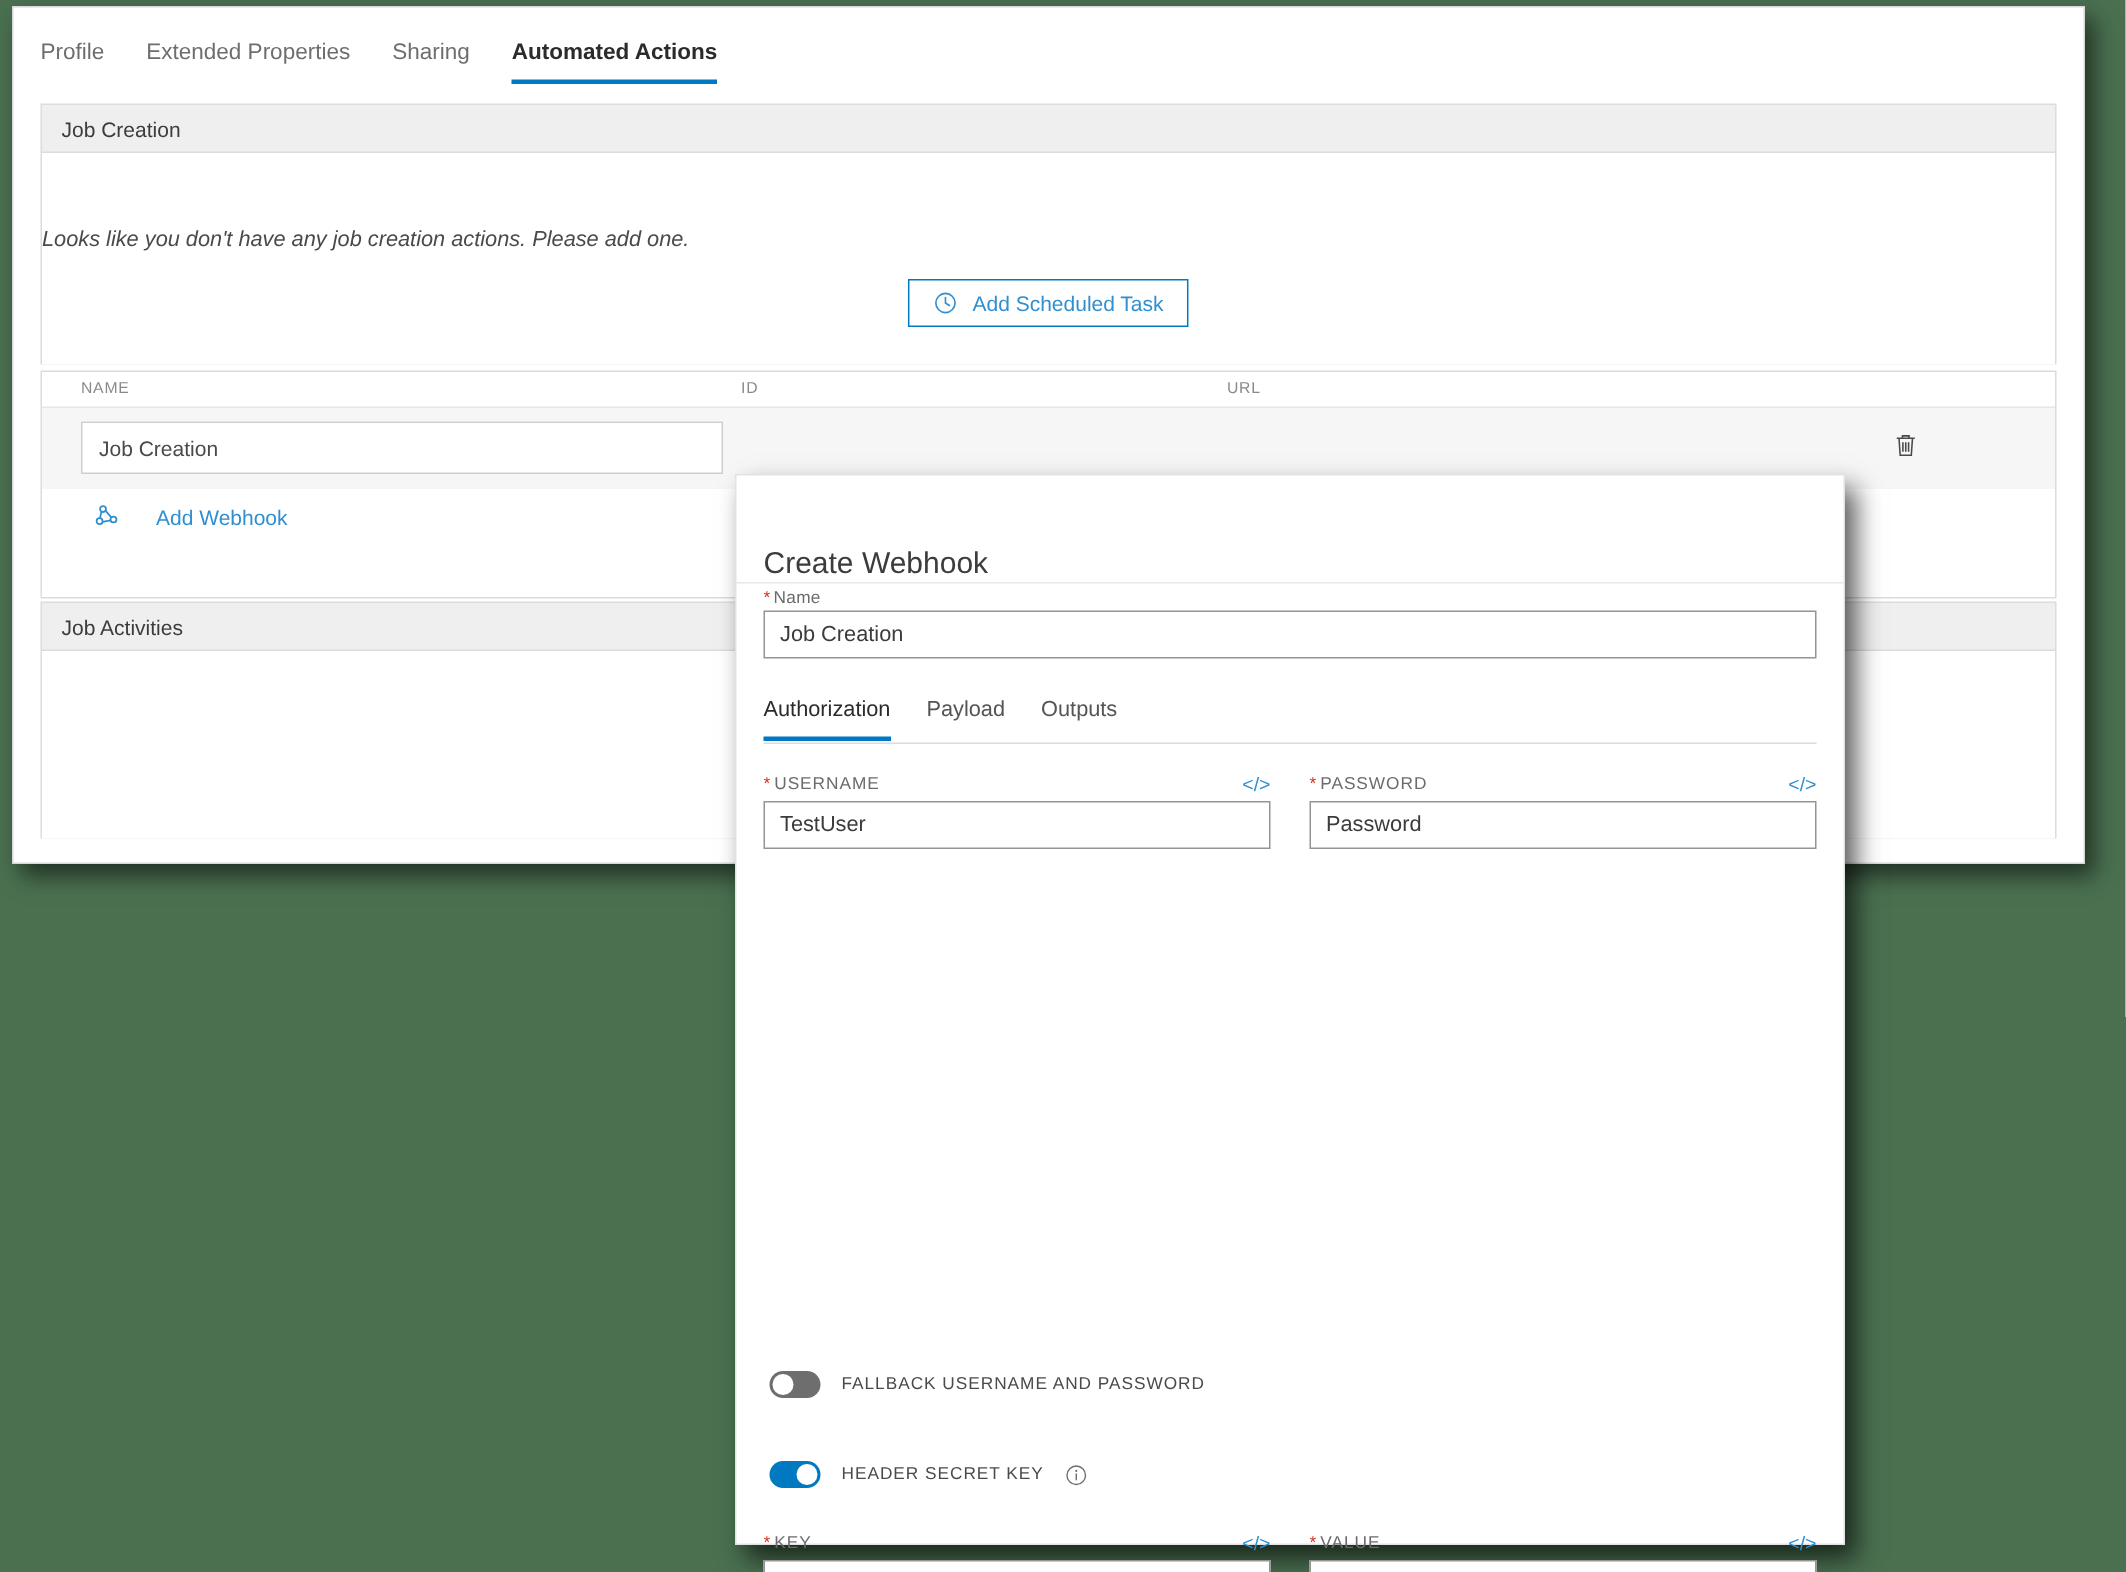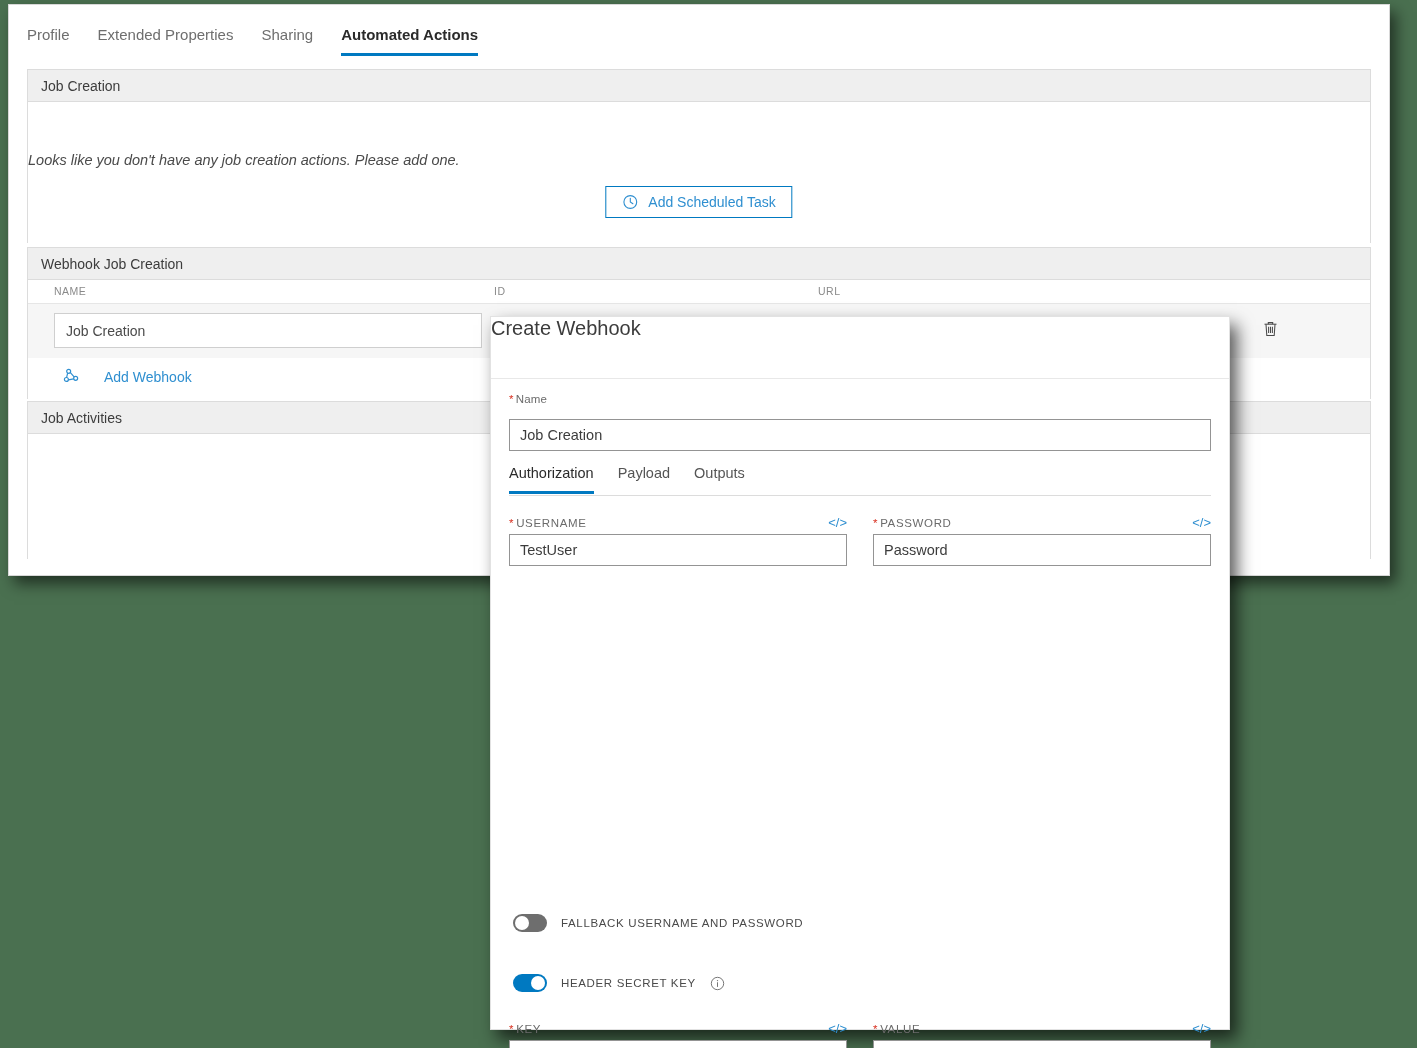--- a/index.html
+++ b/index.html
@@ -114,28 +114,28 @@
   
   .dialog {
     position: absolute;
     left: 490px; top: 316px;
     width: 740px; height: 714px;
     background: #ffffff;
     border: 1px solid #e2e2e2;
     box-shadow: 7px 9px 16px rgba(0,0,0,0.65);
   }
   .dlg-head {
-    height: 62px; border-bottom: 1px solid #e8e8e8;
-    display: flex; align-items: flex-start; 
+    height: 72px; border-bottom: 1px solid #e8e8e8;
+    display: flex; align-items: flex-end; padding-left: 18px;
   }
   .dlg-title { font-size: 20px; color: #3c3c3c; }
   .dlg-body { position: relative; height: 588px; padding: 0 18px; }
 
   .fld-label {
-    font-size: 11.5px; color: #6b6b6b; margin-bottom: 14px;
+    font-size: 11.5px; color: #6b6b6b; margin-bottom: 2px;
     letter-spacing: .2px;
   }
   .req { color: #d83020; margin-right: 2px; }
   .txt-input {
     width: 100%; height: 32px;
     border: 1px solid #949494; background: #fff;
     font-size: 14.5px; color: #3c3c3c; padding: 0 10px;
     font-family: "Liberation Sans", sans-serif;
   }
   .name-block { position: absolute; left: 18px; right: 18px; top: 76px; }
@@ -214,21 +214,20 @@
               <circle cx="8" cy="8" r="6.4"></circle>
                 <path d="M8 4.3V8l2.6 1.7" stroke-linecap="round"></path>
             </svg>
           </span>
           <span>Add Scheduled Task</span>
         </div>
       </div>
     </div>
 
     <div class="panel" id="panel-webhook">
-      <div class="panel-head">Webhook Job Creation</div>
       <div class="panel-body">
         <div class="col-heads">
           <div class="col-head ch-name">NAME</div>
           <div class="col-head ch-id">ID</div>
           <div class="col-head ch-url">URL</div>
         </div>
         <div class="wh-row">
           <input class="wh-name-input" value="Job Creation" style="">
           <div class="trash-btn">
             <span>

